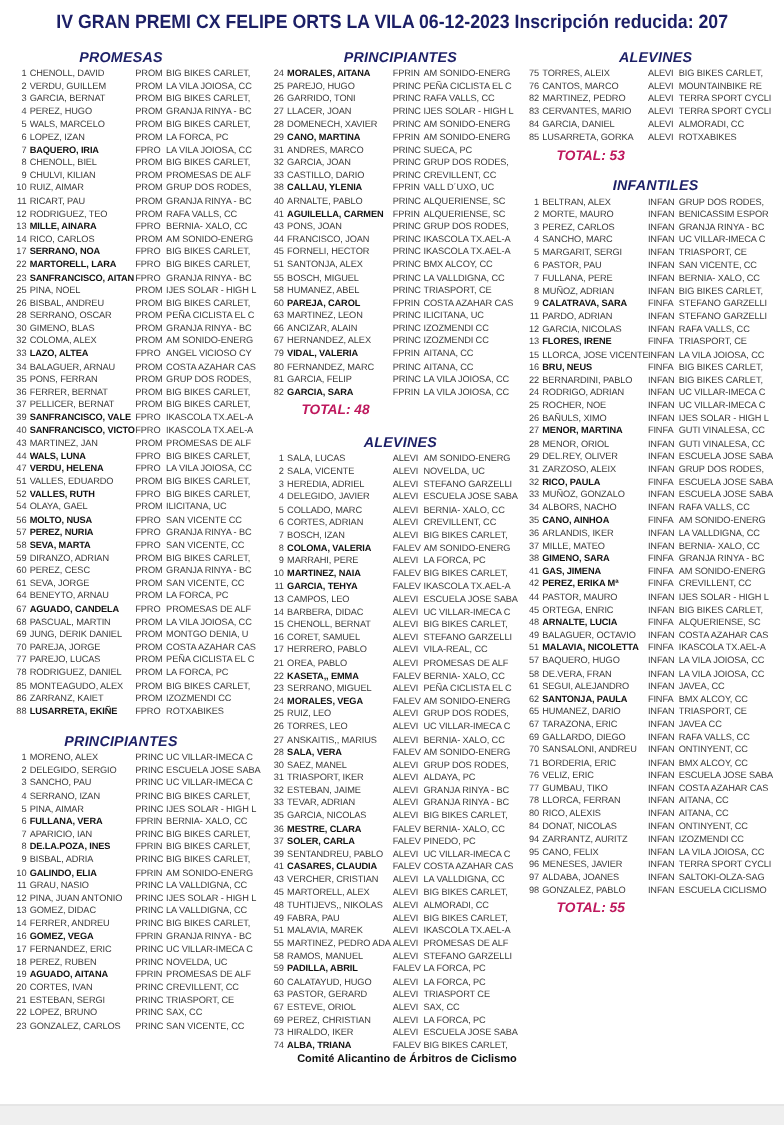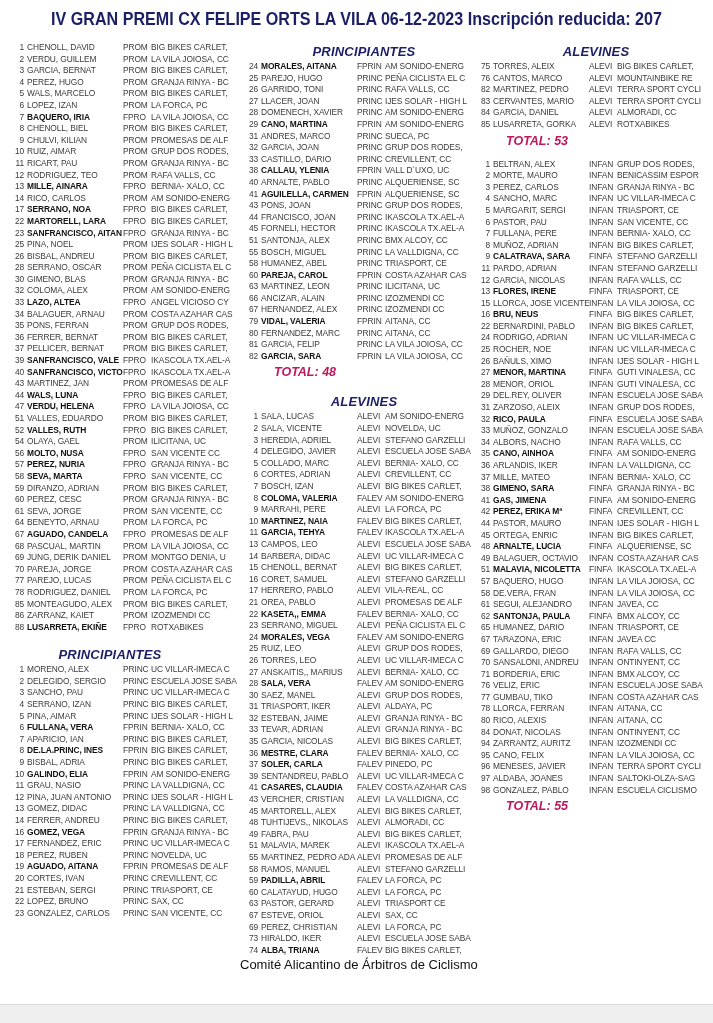--- a/index.html
+++ b/index.html
@@ -32,37 +32,38 @@
   .row {
     display: flex; height: 11.6px; line-height: 11.6px; font-size: 8.4px;
     white-space: nowrap; letter-spacing: -0.1px;
   }
   .row .num { width: 12px; text-align: right; padding-right: 3px; flex: none; }
   .row .name { width: 96px; flex: none; overflow: hidden; }
   .row .cat { width: 28px; flex: none; }
   .row .club { flex: 1; overflow: hidden; }
   .row.female .name { font-weight: bold; color: #111; }
   .footer-text {
-    position: absolute; top: 957px; left: 240px; width: 260px; text-align: left;
-    font-weight: normal; font-size: 13px; color: #111;
+    position: absolute; top: 957px; left: 240px; width: 260px; text-align: center;
+    font-weight: bold; font-size: 10px; color: #111;
   }
   .viewer-bar {
     position: absolute; left: 0; top: 1004px; width: 713px; height: 19px;
     background: #efefef; border-top: 1px solid #dcdcdc;
   }
   .page-indicator {
     position: absolute; right: 28px; top: 984px; font-size: 15px; color: #a9a9a9; margin-top: 29px;
   }
 </style>
 </head>
 <body>
 
 <div class="doc-title">IV GRAN PREMI CX  FELIPE ORTS LA VILA 06-12-2023 Inscripción reducida: 207</div>
 
 <div class="col col-left">
+  <div class="section-title">PROMESAS</div>
   <div>
       <div class="row">
         <span class="num">1</span>
         <span class="name">CHENOLL, DAVID</span>
         <span class="cat">PROM</span>
         <span class="club">BIG BIKES CARLET,</span>
       </div>
       <div class="row">
         <span class="num">2</span>
         <span class="name">VERDU, GUILLEM</span>
@@ -404,21 +405,21 @@
         <span class="club">BERNIA- XALO, CC</span>
       </div>
       <div class="row">
         <span class="num">7</span>
         <span class="name">APARICIO, IAN</span>
         <span class="cat">PRINC</span>
         <span class="club">BIG BIKES CARLET,</span>
       </div>
       <div class="row female">
         <span class="num">8</span>
-        <span class="name">DE.LA.PRINC, INES</span>
+        <span class="name">DE.LA.POZA, INES</span>
         <span class="cat">FPRIN</span>
         <span class="club">BIG BIKES CARLET,</span>
       </div>
       <div class="row">
         <span class="num">9</span>
         <span class="name">BISBAL, ADRIA</span>
         <span class="cat">PRINC</span>
         <span class="club">BIG BIKES CARLET,</span>
       </div>
       <div class="row female">
@@ -986,20 +987,21 @@
       </div>
       <div class="row">
         <span class="num">85</span>
         <span class="name">LUSARRETA, GORKA</span>
         <span class="cat">ALEVI</span>
         <span class="club">ROTXABIKES</span>
       </div>
     </div>
   <div class="total">TOTAL: 53</div>
   <div class="gap" style="height:6px"></div>
+  <div class="section-title">INFANTILES</div>
   <div>
       <div class="row">
         <span class="num">1</span>
         <span class="name">BELTRAN, ALEX</span>
         <span class="cat">INFAN</span>
         <span class="club">GRUP DOS RODES,</span>
       </div>
       <div class="row">
         <span class="num">2</span>
         <span class="name">MORTE, MAURO</span>

